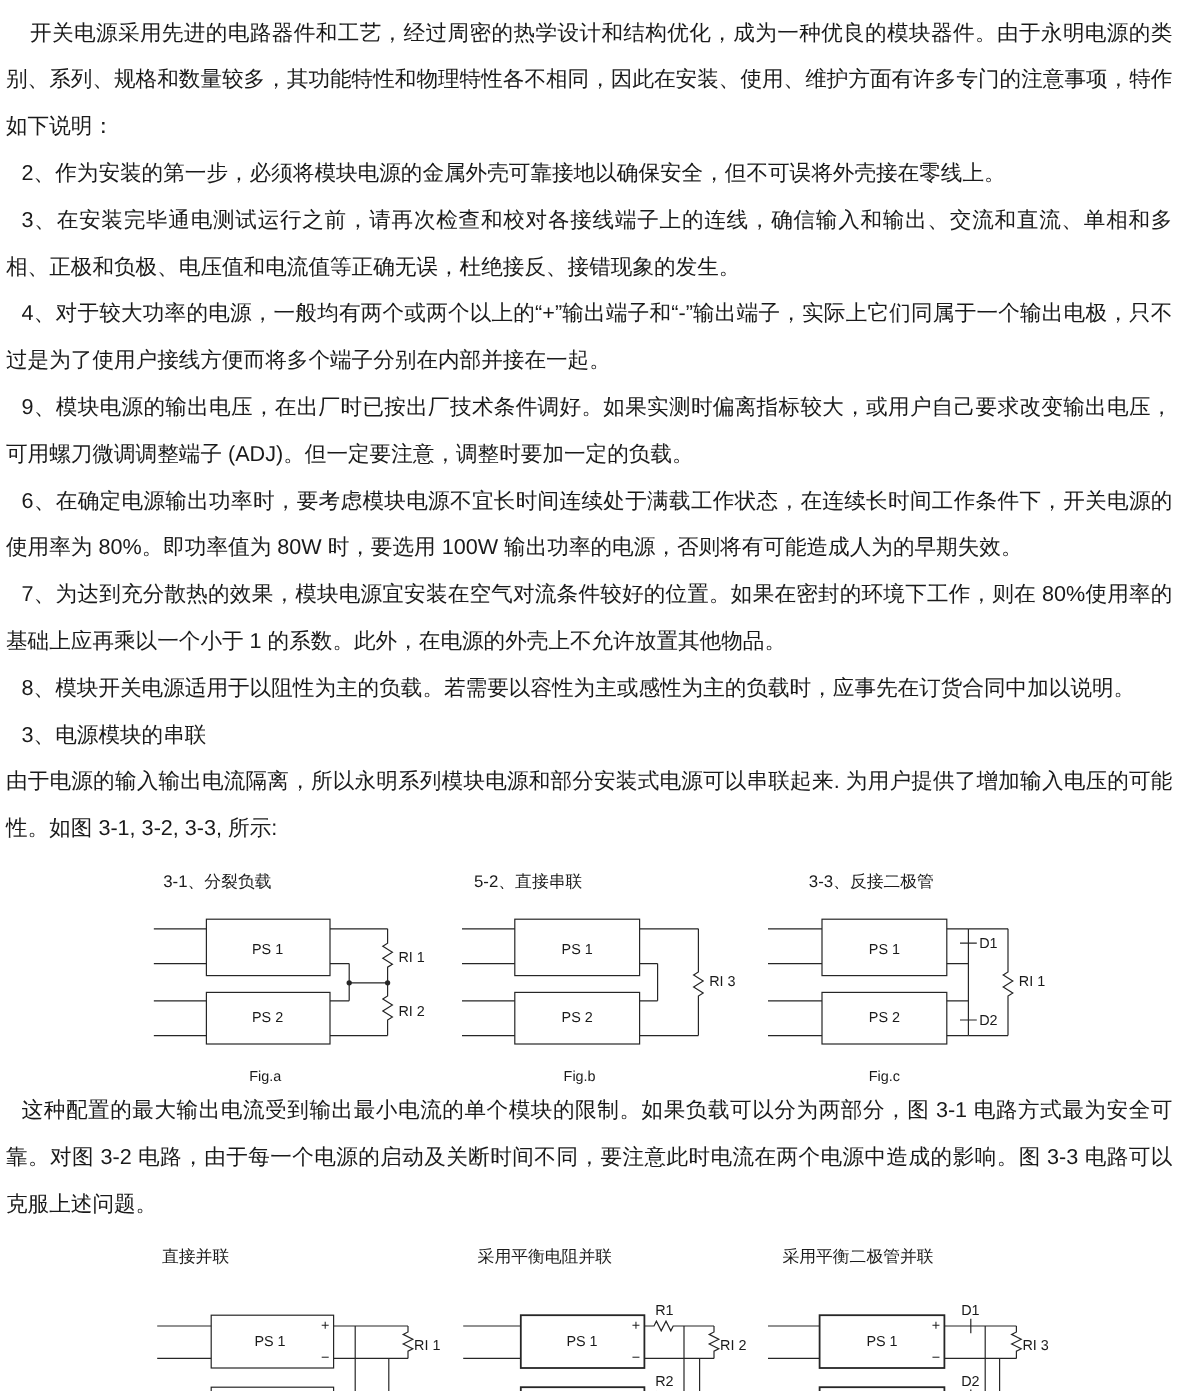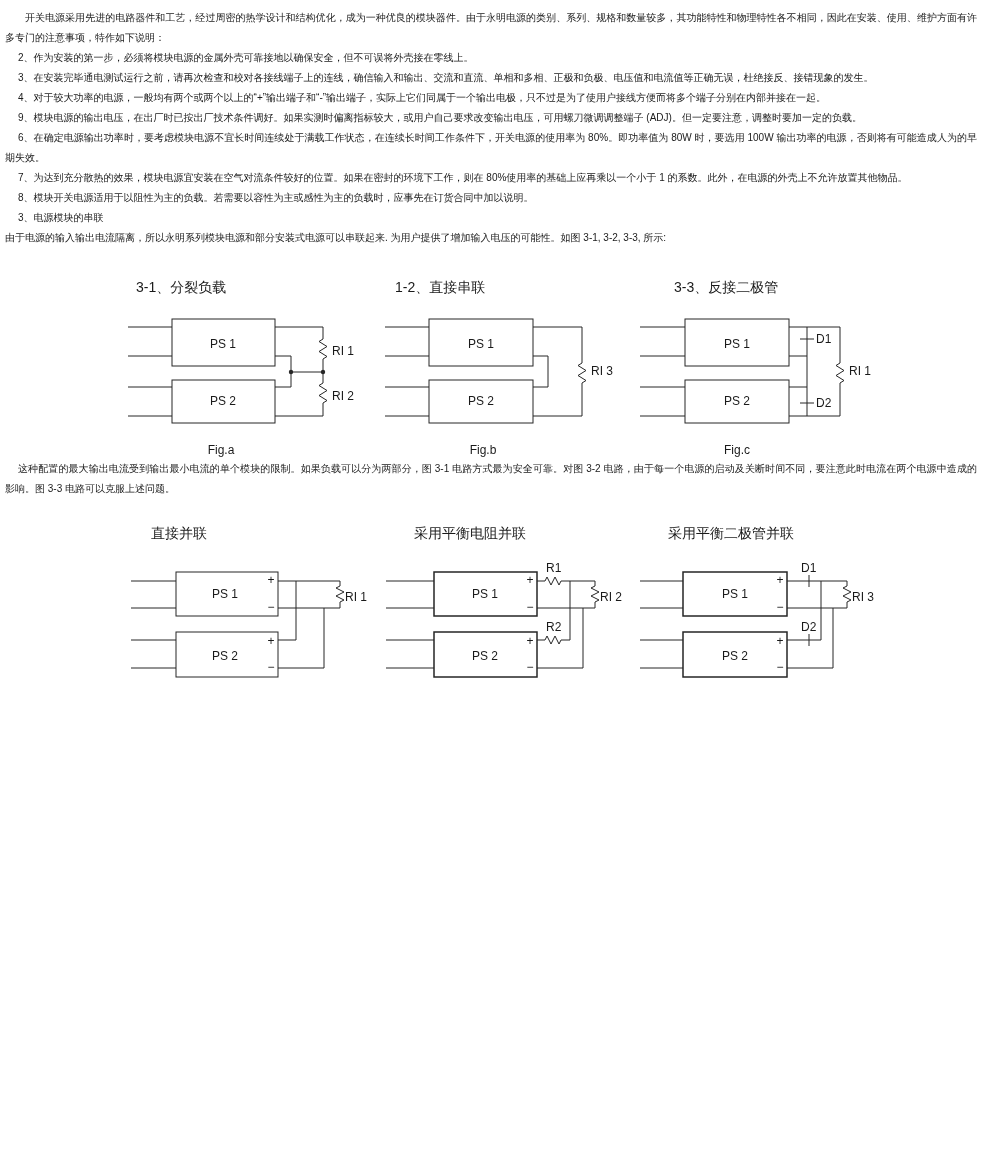--- a/index.html
+++ b/index.html
@@ -1,26 +1,26 @@
 <!DOCTYPE html>
 <html><head>
 <meta charset="utf-8">
 <style>
   html,body{margin:0;padding:0;background:#ffffff;}
   body{width:984px;font-family:"Liberation Sans","DejaVu Sans",sans-serif;color:#1a1a1a;}
   .page{padding:8px 7px 10px 5px;}
-  .page p{margin:0;font-size:10px;line-height:20px;text-align:justify;}
+  .page p{margin:0;font-size:18px;line-height:39px;text-align:justify;}
   p.indent-lg{text-indent:20px;}
   p.indent{text-indent:13px;}
   .block-after-figs{margin-top:32px;}
   .figrow{position:relative;}
-  .figrow-series{margin-top:29px;height:182px;}
+  .figrow-series{margin-top:14px;height:182px;}
   .figrow-parallel{margin-top:10px;height:183px;}
   .figcap{position:absolute;top:2px;font-size:14px;white-space:nowrap;}
-  .figrow-parallel .figcap{top:16px;margin-left:16px;}
+  .figrow-parallel .figcap{top:6px;}
   .figsvg{position:absolute;top:34px;}
   .figrow-parallel .figsvg{top:51px;}
   .figsvg path,.figsvg rect{stroke:#262626;fill:none;stroke-width:1;}
   .figsvg rect.thick{stroke-width:1.5;}
   .figsvg .dot{fill:#262626;stroke:none;}
   .figsvg text{font-size:12px;fill:#1a1a1a;font-family:"Liberation Sans","DejaVu Sans",sans-serif;}
   .figsvg text.mid{text-anchor:middle;}
   .figsvg text.sign{text-anchor:middle;font-size:12px;}
 </style>
 </head>
@@ -34,21 +34,21 @@
   <p class="indent">4、对于较大功率的电源，一般均有两个或两个以上的“+”输出端子和“-”输出端子，实际上它们同属于一个输出电极，只不过是为了使用户接线方便而将多个端子分别在内部并接在一起。</p>
   <p class="indent">9、模块电源的输出电压，在出厂时已按出厂技术条件调好。如果实测时偏离指标较大，或用户自己要求改变输出电压，可用螺刀微调调整端子 (ADJ)。但一定要注意，调整时要加一定的负载。</p>
   <p class="indent">6、在确定电源输出功率时，要考虑模块电源不宜长时间连续处于满载工作状态，在连续长时间工作条件下，开关电源的使用率为 80%。即功率值为 80W 时，要选用 100W 输出功率的电源，否则将有可能造成人为的早期失效。</p>
   <p class="indent">7、为达到充分散热的效果，模块电源宜安装在空气对流条件较好的位置。如果在密封的环境下工作，则在 80%使用率的基础上应再乘以一个小于 1 的系数。此外，在电源的外壳上不允许放置其他物品。</p>
   <p class="indent">8、模块开关电源适用于以阻性为主的负载。若需要以容性为主或感性为主的负载时，应事先在订货合同中加以说明。</p>
   <p class="indent">3、电源模块的串联</p>
   <p>由于电源的输入输出电流隔离，所以永明系列模块电源和部分安装式电源可以串联起来. 为用户提供了增加输入电压的可能性。如图 3-1, 3-2, 3-3, 所示:</p>
 
   <div class="figrow figrow-series">
     <div class="figcap" style="left:131px">3-1、分裂负载</div>
-    <div class="figcap" style="left:390px">1-2、直接串联</div>
+    <div class="figcap" style="left:390px">5-2、直接串联</div>
     <div class="figcap" style="left:669px">3-3、反接二极管</div>
 
     <svg class="figsvg" style="left:123px" width="240" height="148">
       <g>
         <path d="M0 16 H44 M0 45 H44 M0 76 H44 M0 105 H44"></path>
         <path d="M147 16 H195 M147 45 H163 M147 76 H163 M163 45 V76 M163 61 H195 M147 105 H195"></path>
         <path d="M195 16 V28 l-4 2.5 l8 5 l-8 5 l8 5 l-4 2.5 V61"></path>
         <path d="M195 61 V72 l-4 2.5 l8 5 l-8 5 l8 5 l-4 2.5 V105"></path>
         <rect x="44" y="8" width="103" height="47"></rect>
         <rect x="44" y="69" width="103" height="43"></rect>

